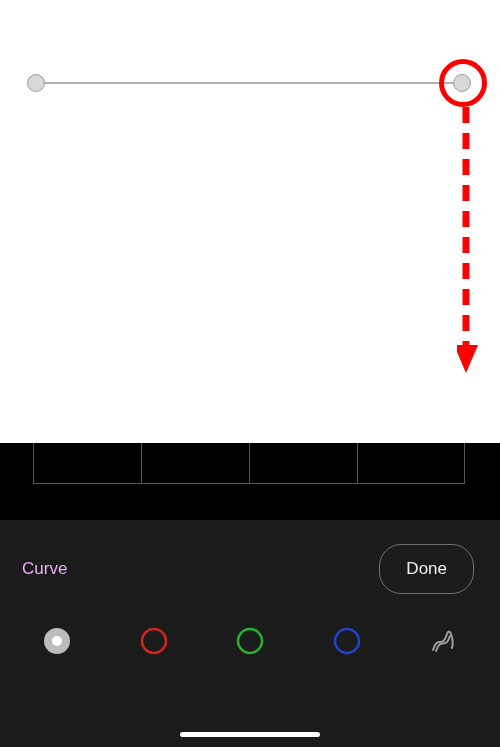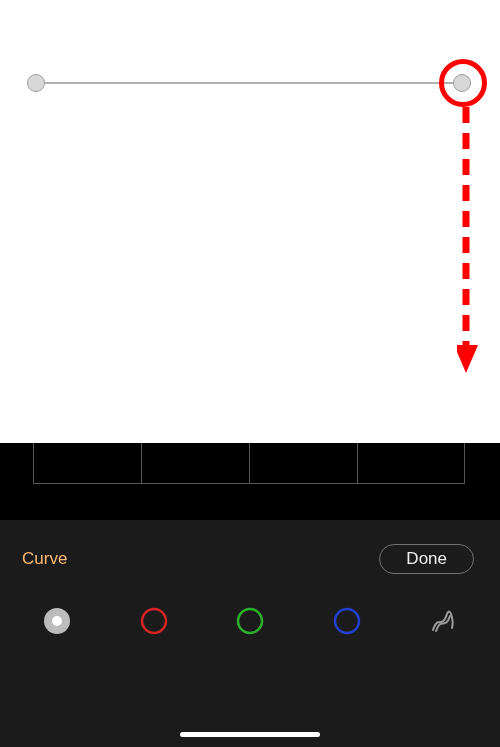--- a/index.html
+++ b/index.html
@@ -74,32 +74,32 @@
       height: 227px;
       background: #1b1b1b;
     }
     .panel-header {
       display: flex;
       align-items: center;
       justify-content: space-between;
       padding: 24px 26px 0 22px;
     }
     .curve-label {
-      color: #fdba74;
+      color: #f0abfc;
       font-size: 17px;
       font-weight: 300;
     }
     .done-btn {
       color: #f0f0f0;
       font-size: 17px;
       font-weight: 400;
       background: transparent;
       border: 1.5px solid #707070;
       border-radius: 22px;
-      padding: 4px 26px;
+      padding: 14px 26px;
       cursor: pointer;
     }
     .channels {
       display: flex;
       align-items: center;
       justify-content: space-between;
       padding: 32px 42px 0 42px;
     }
     .ch {
       width: 30px;

